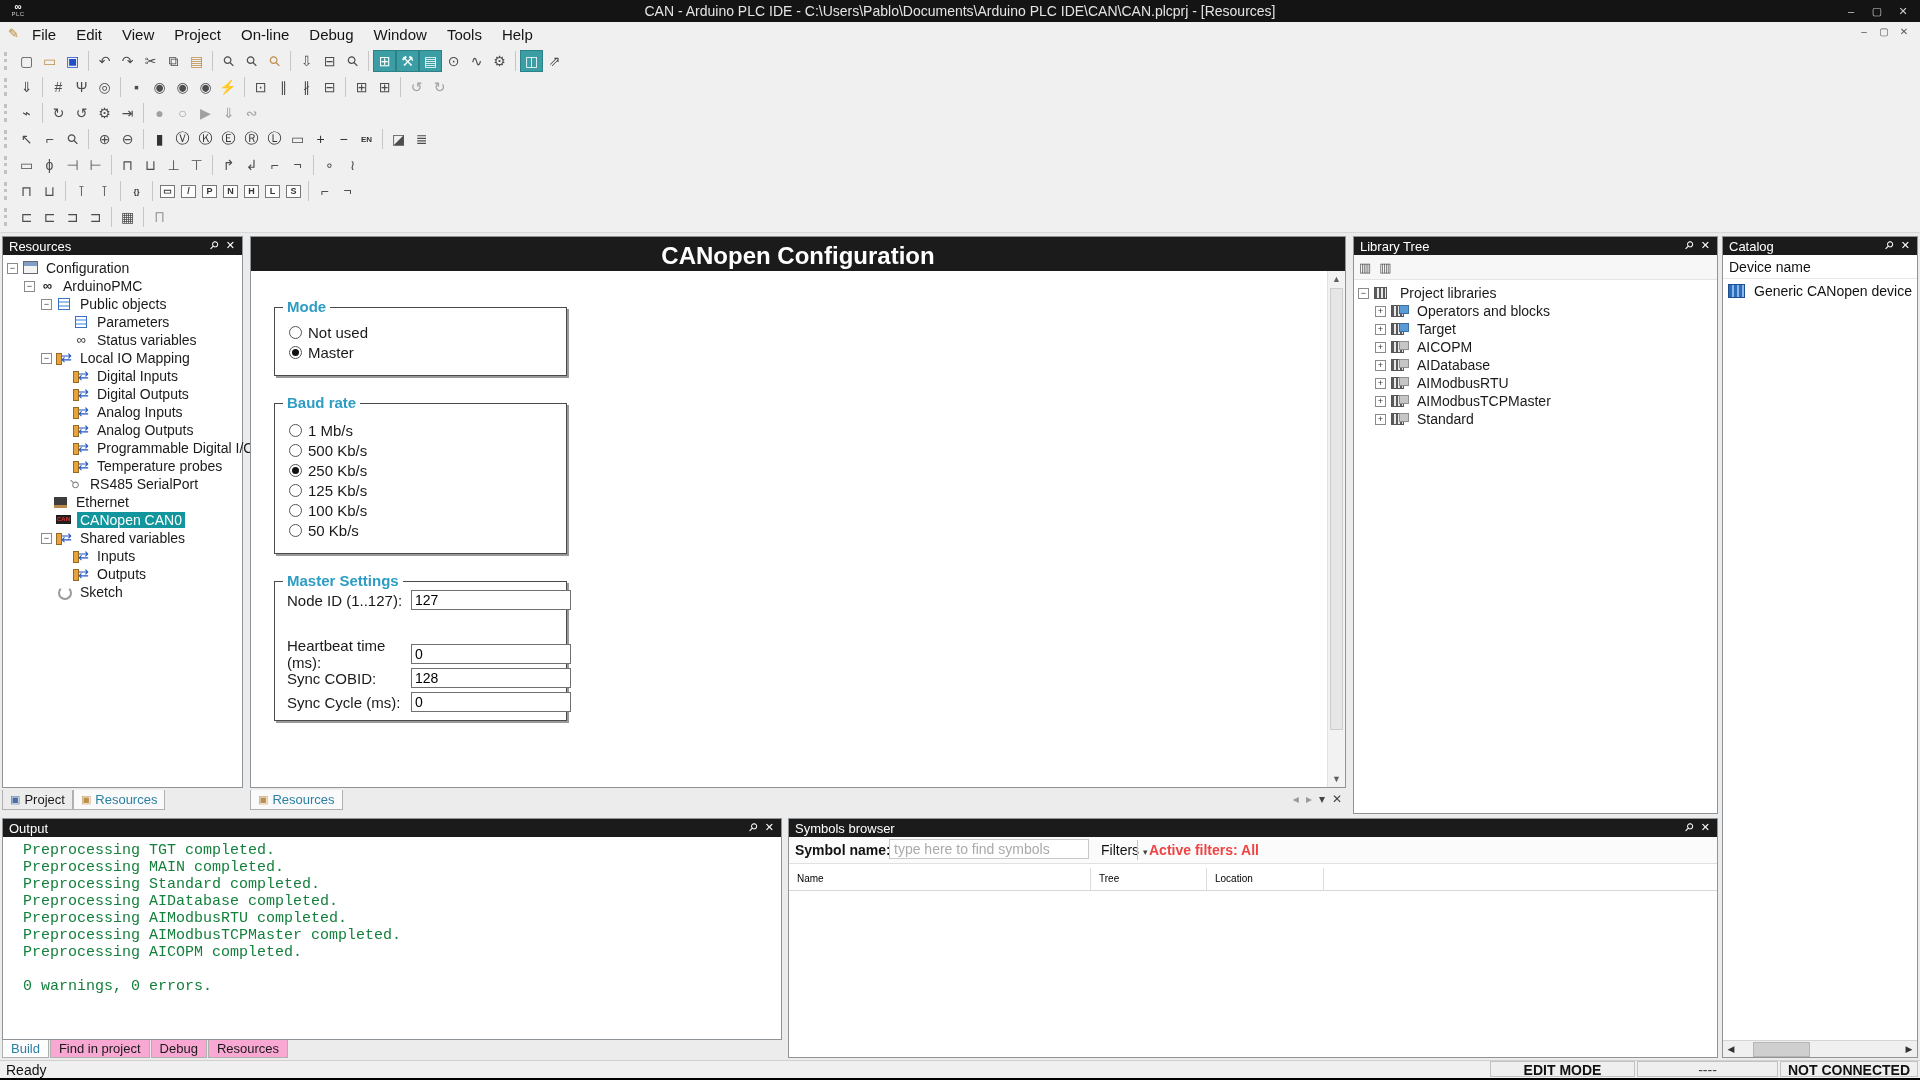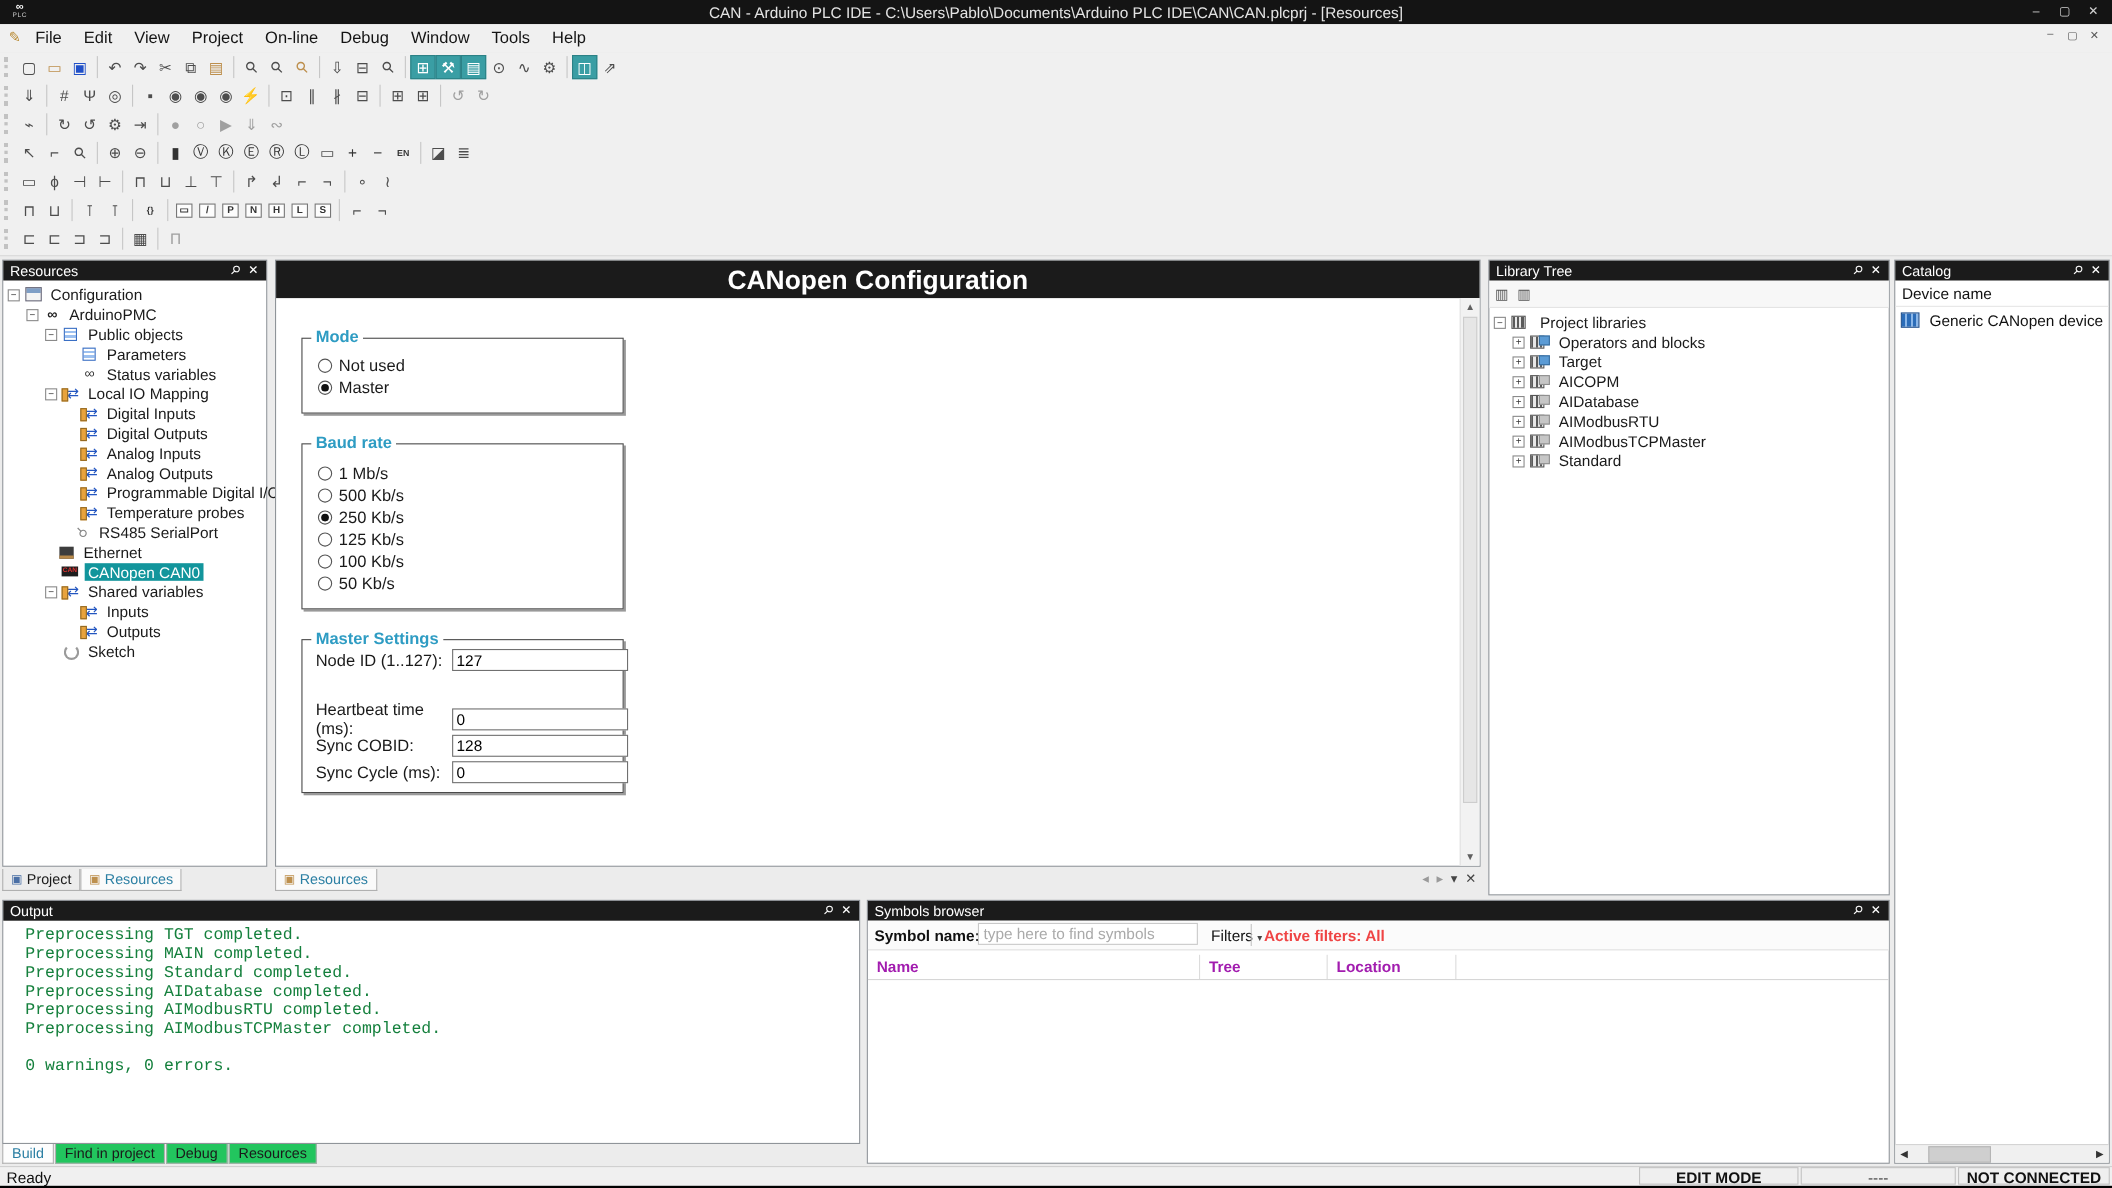--- a/index.html
+++ b/index.html
@@ -132,36 +132,36 @@
   .cat-item{display:flex;align-items:center;gap:6px;font-size:14px;color:#111;padding:4px 4px;}
   .cat-hscroll{position:absolute;left:0;right:0;bottom:0;height:16px;background:#f0f0f0;border-top:1px solid #d4d4d4;}
   .hs-arrow{position:absolute;top:0;width:16px;height:16px;font-size:9px;line-height:16px;text-align:center;color:#333;}
   .hs-left{left:0;} .hs-right{right:0;}
   .hs-thumb{position:absolute;left:30px;top:1px;width:55px;height:13px;background:#cfcfcf;border:1px solid #b5b5b5;}
 
   
   #out-panel{left:2px;top:818px;width:780px;height:222px;}
   .out-lines{padding:5px 20px;font-family:"Liberation Mono",monospace;font-size:15px;line-height:17px;color:#15803d;}
   #out-tabs{left:2px;top:1040px;width:780px;height:18px;}
-  .otab{font-size:13px;padding:1px 8px 0;border:1px solid #b0b0b0;border-top:none;background:#22c55e;color:#1a1a1a;margin-right:1px;}
+  .otab{font-size:13px;padding:1px 8px 0;border:1px solid #b0b0b0;border-top:none;background:#f9a8d4;color:#1a1a1a;margin-right:1px;}
   .otab.active{background:#fdfdfd;color:#2b7fa3;}
 
   
   #sym-panel{left:788px;top:818px;width:930px;height:240px;}
   .sym-filter{position:relative;height:26px;border-bottom:1px solid #e0e0e0;background:#fbfbfb;}
   .sym-name-label{position:absolute;left:6px;top:5px;font-size:14px;font-weight:bold;color:#111;}
   .sym-input{position:absolute;left:100px;top:2px;width:200px;height:20px;border:1px solid #c9c9c9;
              font-size:14px;padding:0 4px;font-family:"Liberation Sans",sans-serif;box-sizing:border-box;}
   .sym-input::placeholder{color:#aaa;}
   .sym-filters{position:absolute;left:312px;top:5px;font-size:14px;color:#111;}
   .sym-filters .car{font-size:9px;color:#444;}
   .sym-div{position:absolute;left:348px;top:3px;width:1px;height:20px;background:#c4c4c4;}
   .sym-active{position:absolute;left:360px;top:5px;font-size:14px;font-weight:bold;color:#ef4444;}
   .sym-cols{display:flex;height:22px;border-bottom:1px solid #d6d6d6;align-items:center;margin-top:4px;}
-  .sym-col{font-size:14px;color:#a21caf;padding-left:8px;border-right:1px solid #dcdcdc;height:22px;line-height:22px;box-sizing:border-box;font-weight:bold;}
+  .sym-col{font-size:10px;color:#000000;padding-left:8px;border-right:1px solid #dcdcdc;height:22px;line-height:22px;box-sizing:border-box;}
   .sym-col.c0{width:302px;} .sym-col.c1{width:116px;} .sym-col.c2{width:117px;}
 
   
   .statusbar{position:absolute;left:0;top:1060px;right:0;height:18px;background:#f0f0f0;
              border-top:1px solid #d0d0d0;font-size:14px;color:#111;}
   .sb-ready{position:absolute;left:6px;top:1px;}
   .sb-box{position:absolute;top:0;height:16px;border:1px solid #c2c2c2;background:#efefef;text-align:center;
           font-weight:bold;font-size:14px;padding-top:0;box-sizing:border-box;}
   #sb-mode{left:1490px;width:145px;}
   #sb-progress{left:1637px;width:141px;font-weight:normal;color:#444;}
@@ -635,20 +635,21 @@
       <span class="hdr-pin">⚲</span>
       <span class="hdr-x">✕</span>
     </div>
     <div class="out-lines" id="out-lines">
         <div>Preprocessing TGT completed.</div>
         <div>Preprocessing MAIN completed.</div>
         <div>Preprocessing Standard completed.</div>
         <div>Preprocessing AIDatabase completed.</div>
         <div>Preprocessing AIModbusRTU completed.</div>
         <div>Preprocessing AIModbusTCPMaster completed.</div>
+        <div>Preprocessing AICOPM completed.</div>
         <div>&nbsp;</div>
         <div>0 warnings, 0 errors.</div>
       </div>
   </div>
   <div class="dock-tabs" id="out-tabs">
       <span class="otab active">Build</span>
       <span class="otab">Find in project</span>
       <span class="otab">Debug</span>
       <span class="otab">Resources</span>
     </div>

